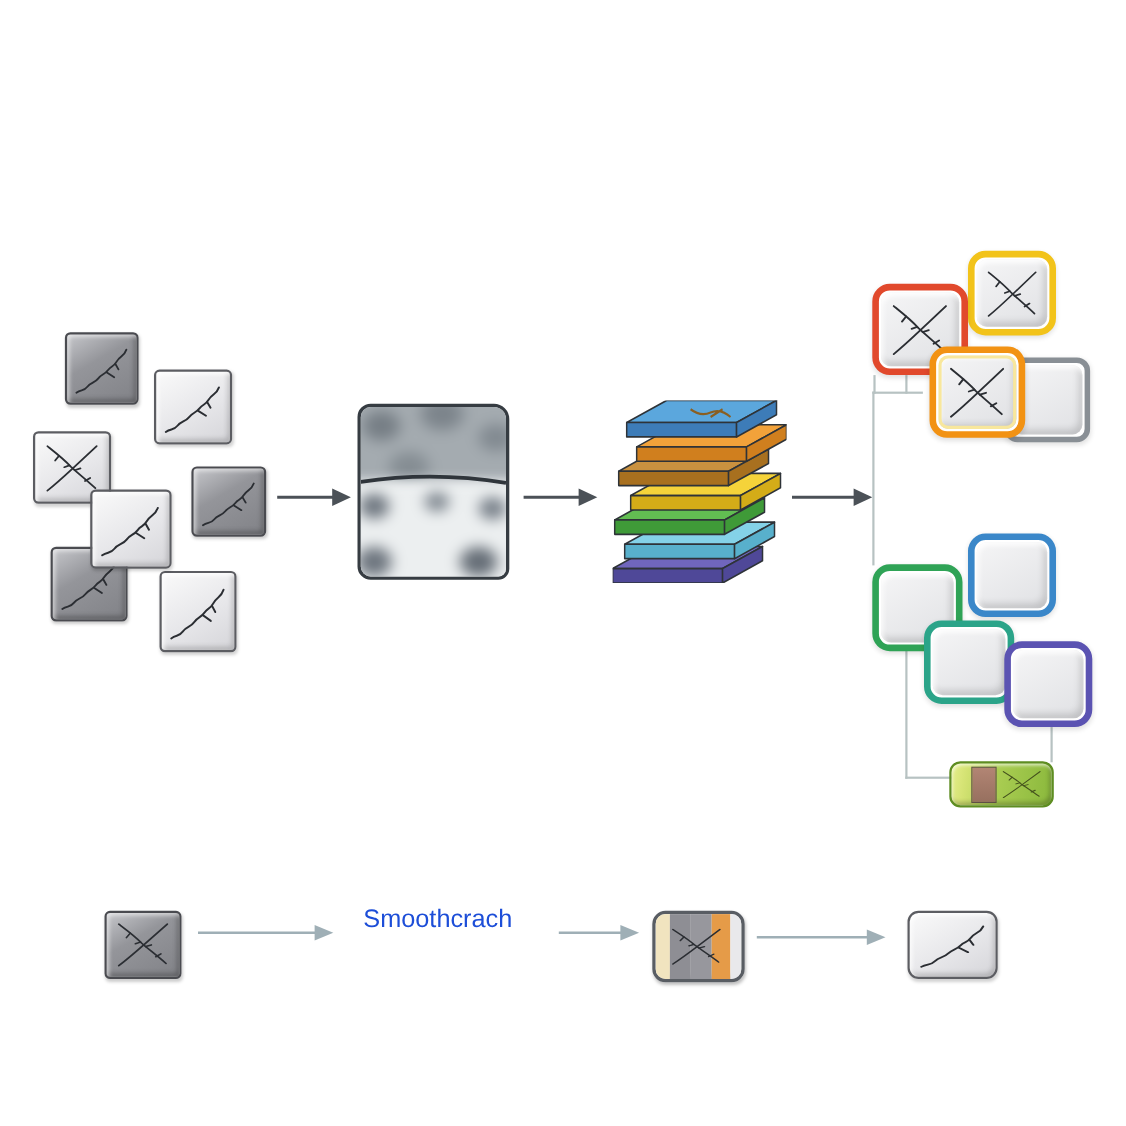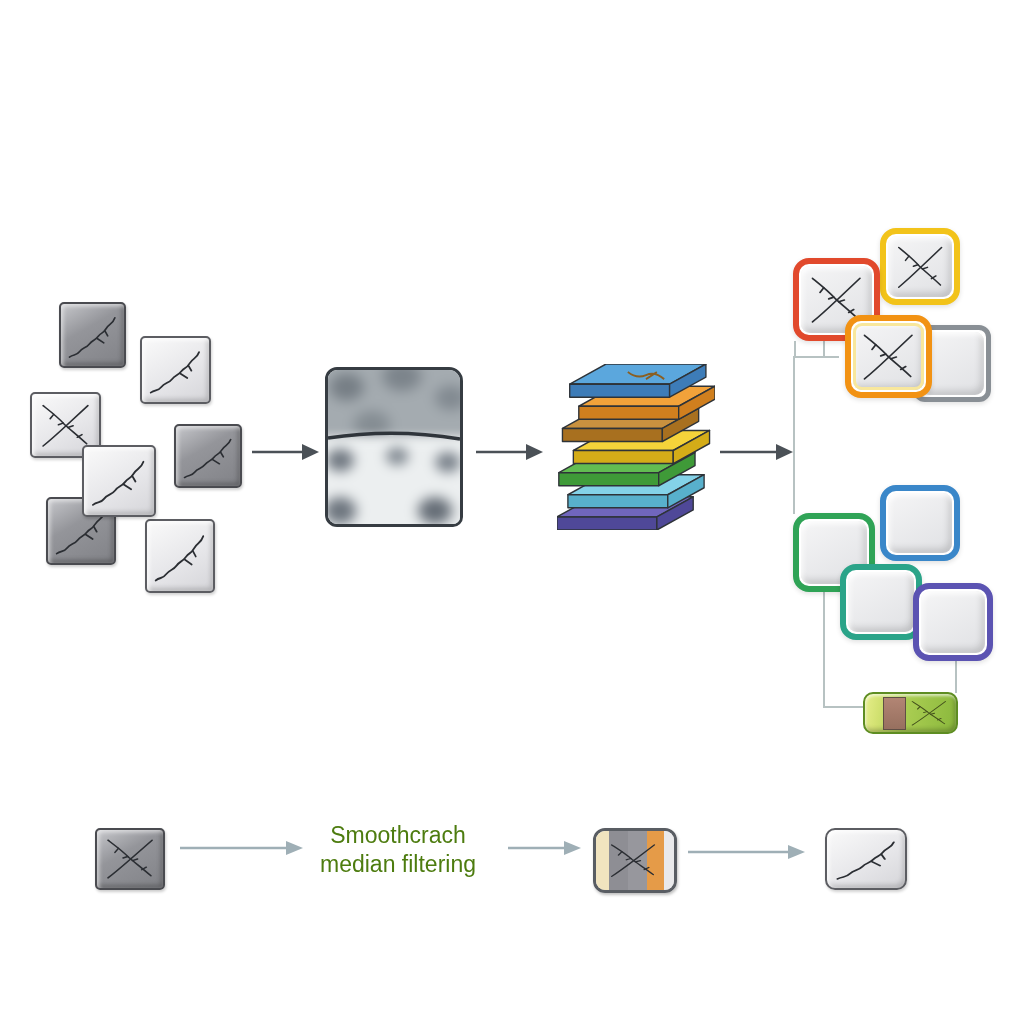--- a/index.html
+++ b/index.html
@@ -240,23 +240,22 @@
     <svg class="crack" viewBox="0 0 100 100" preserveAspectRatio="none" style="color: rgb(43, 46, 51);">
         <use href="#crack-x"></use>
       </svg>
     </div>
 
   <svg class="arrow" style="left: 180px; top: 838px; width: 124px; height: 20px; color: rgb(159, 175, 182);" viewBox="0 0 124 20">
     <line x1="0" y1="10" x2="110" y2="10" stroke="currentColor" stroke-width="2.4"></line>
     <path d="M106,3 L123,10 L106,17 Z" fill="currentColor"></path>
   </svg>
 
-  <div class="caption" style="color: #4d7c0f;">
+  <div class="caption" style="color: #1d4ed8;">
     <div>Smoothcrach</div>
-    <div>median filtering</div>
   </div>
 
   <svg class="arrow" style="left: 508px; top: 838px; width: 74px; height: 20px; color: rgb(159, 175, 182);" viewBox="0 0 74 20">
     <line x1="0" y1="10" x2="60" y2="10" stroke="currentColor" stroke-width="2.4"></line>
     <path d="M56,3 L73,10 L56,17 Z" fill="currentColor"></path>
   </svg>
 
   <div class="stile z1">
     <div class="stripe" style="width: 17%; background: rgb(241, 228, 191);"></div>
     <div class="stripe" style="width: 24%; background: rgb(142, 142, 148);"></div>

